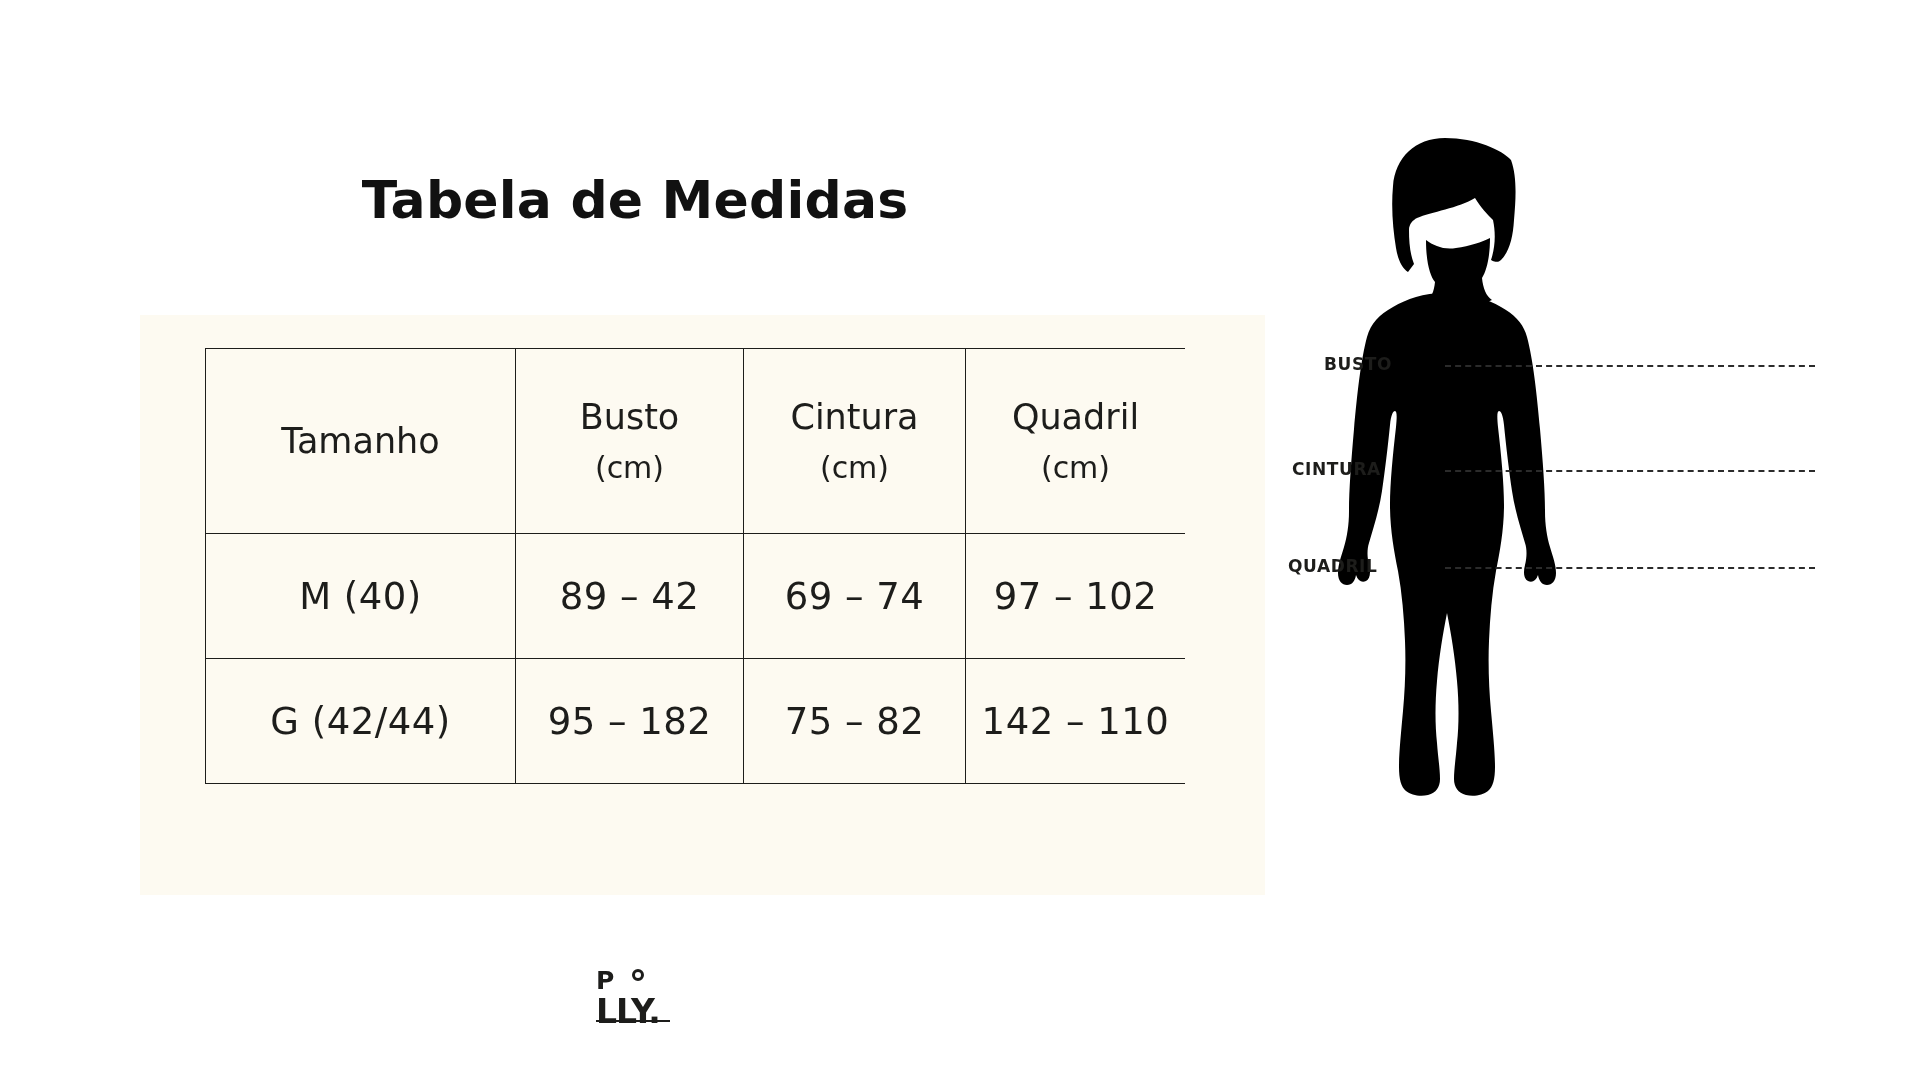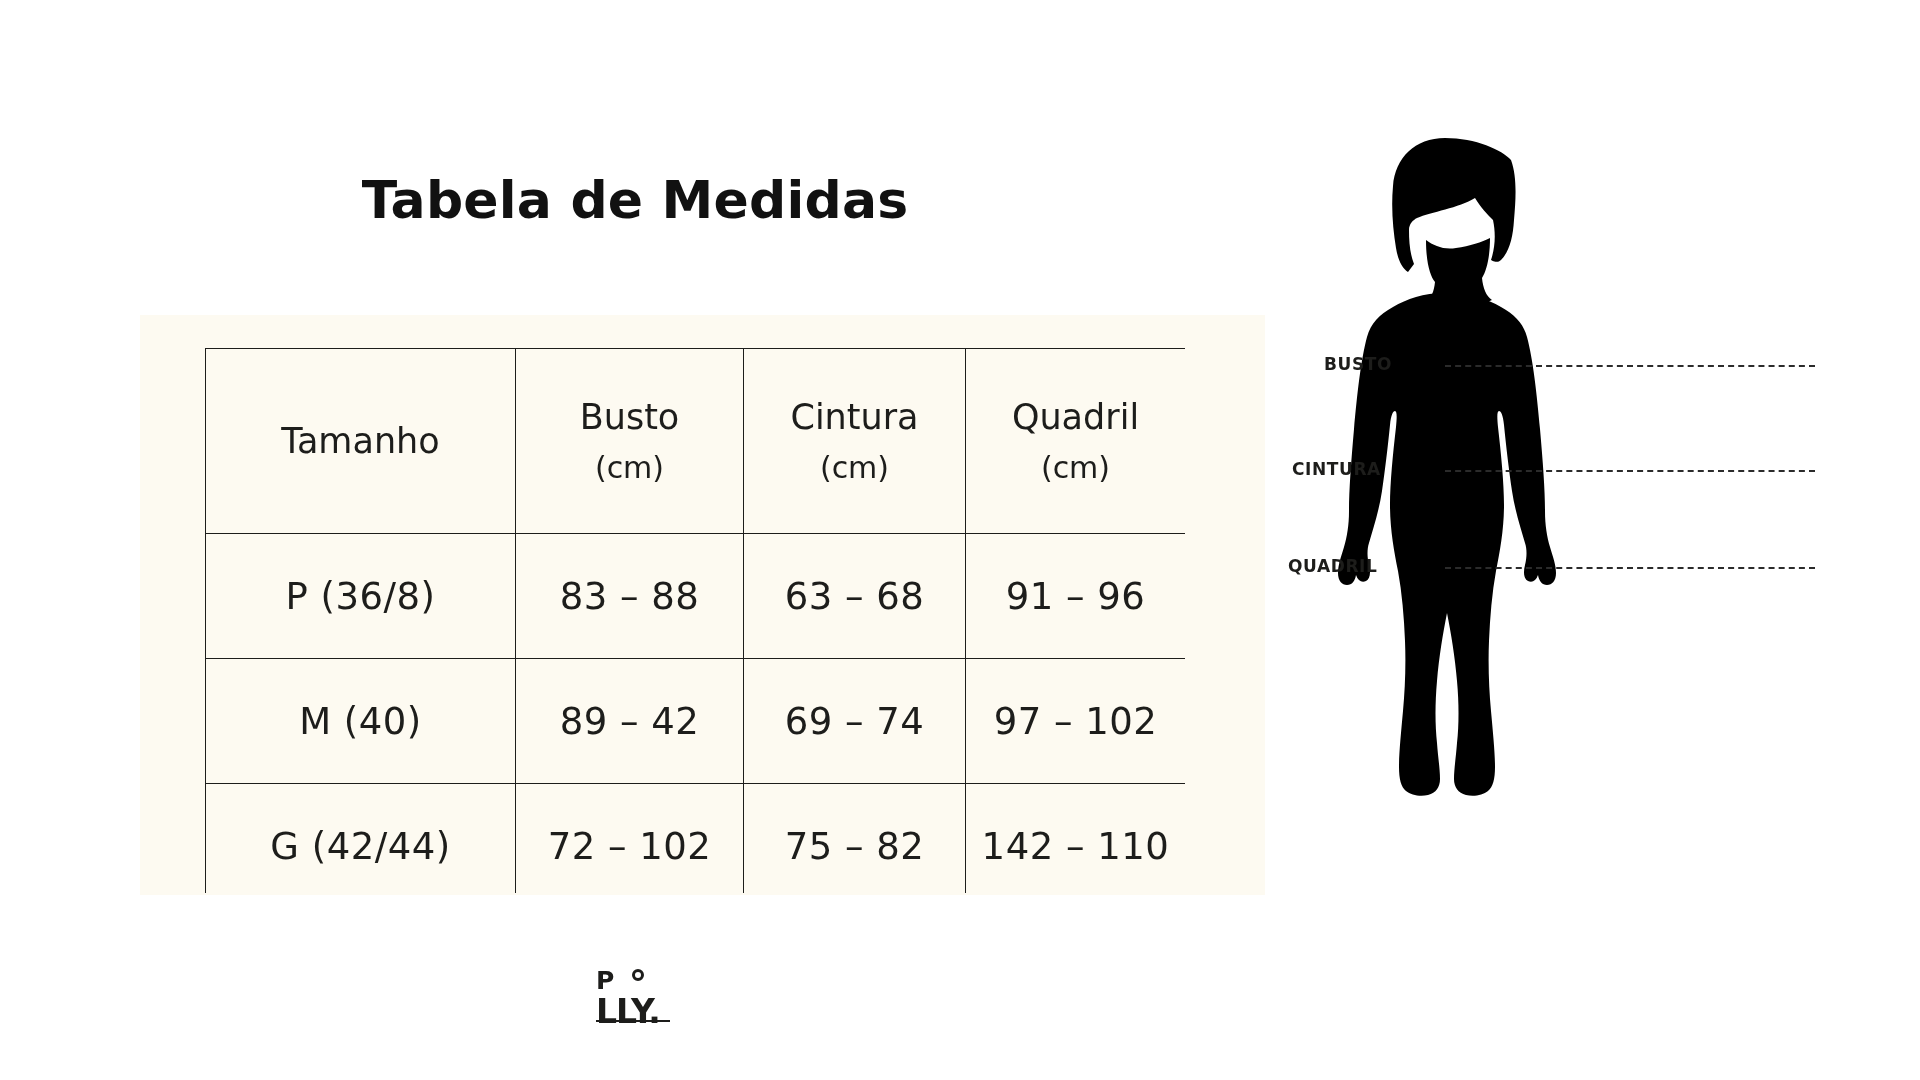--- a/index.html
+++ b/index.html
@@ -221,34 +221,28 @@
             <span class="unit">(cm)</span>
           </th>
           <th>
             <span>Quadril</span>
             <span class="unit">(cm)</span>
           </th>
         </tr>
       </thead>
       <tbody>
         <tr>
-          <td>P (36/8)</td>
-          <td>83 – 88</td>
-          <td>63 – 68</td>
-          <td>91 – 96</td>
-        </tr>
-        <tr>
           <td>M (40)</td>
           <td>89 – 42</td>
           <td>69 – 74</td>
           <td>97 – 102</td>
         </tr>
         <tr>
           <td>G (42/44)</td>
-          <td>72 – 102</td>
+          <td>95 – 182</td>
           <td>75 – 82</td>
           <td>142 – 110</td>
         </tr>
       </tbody>
     </table>
   </div>
 
   <div class="brand">
     <div class="brand-mark">
       <div class="brand-row1">P</div>

